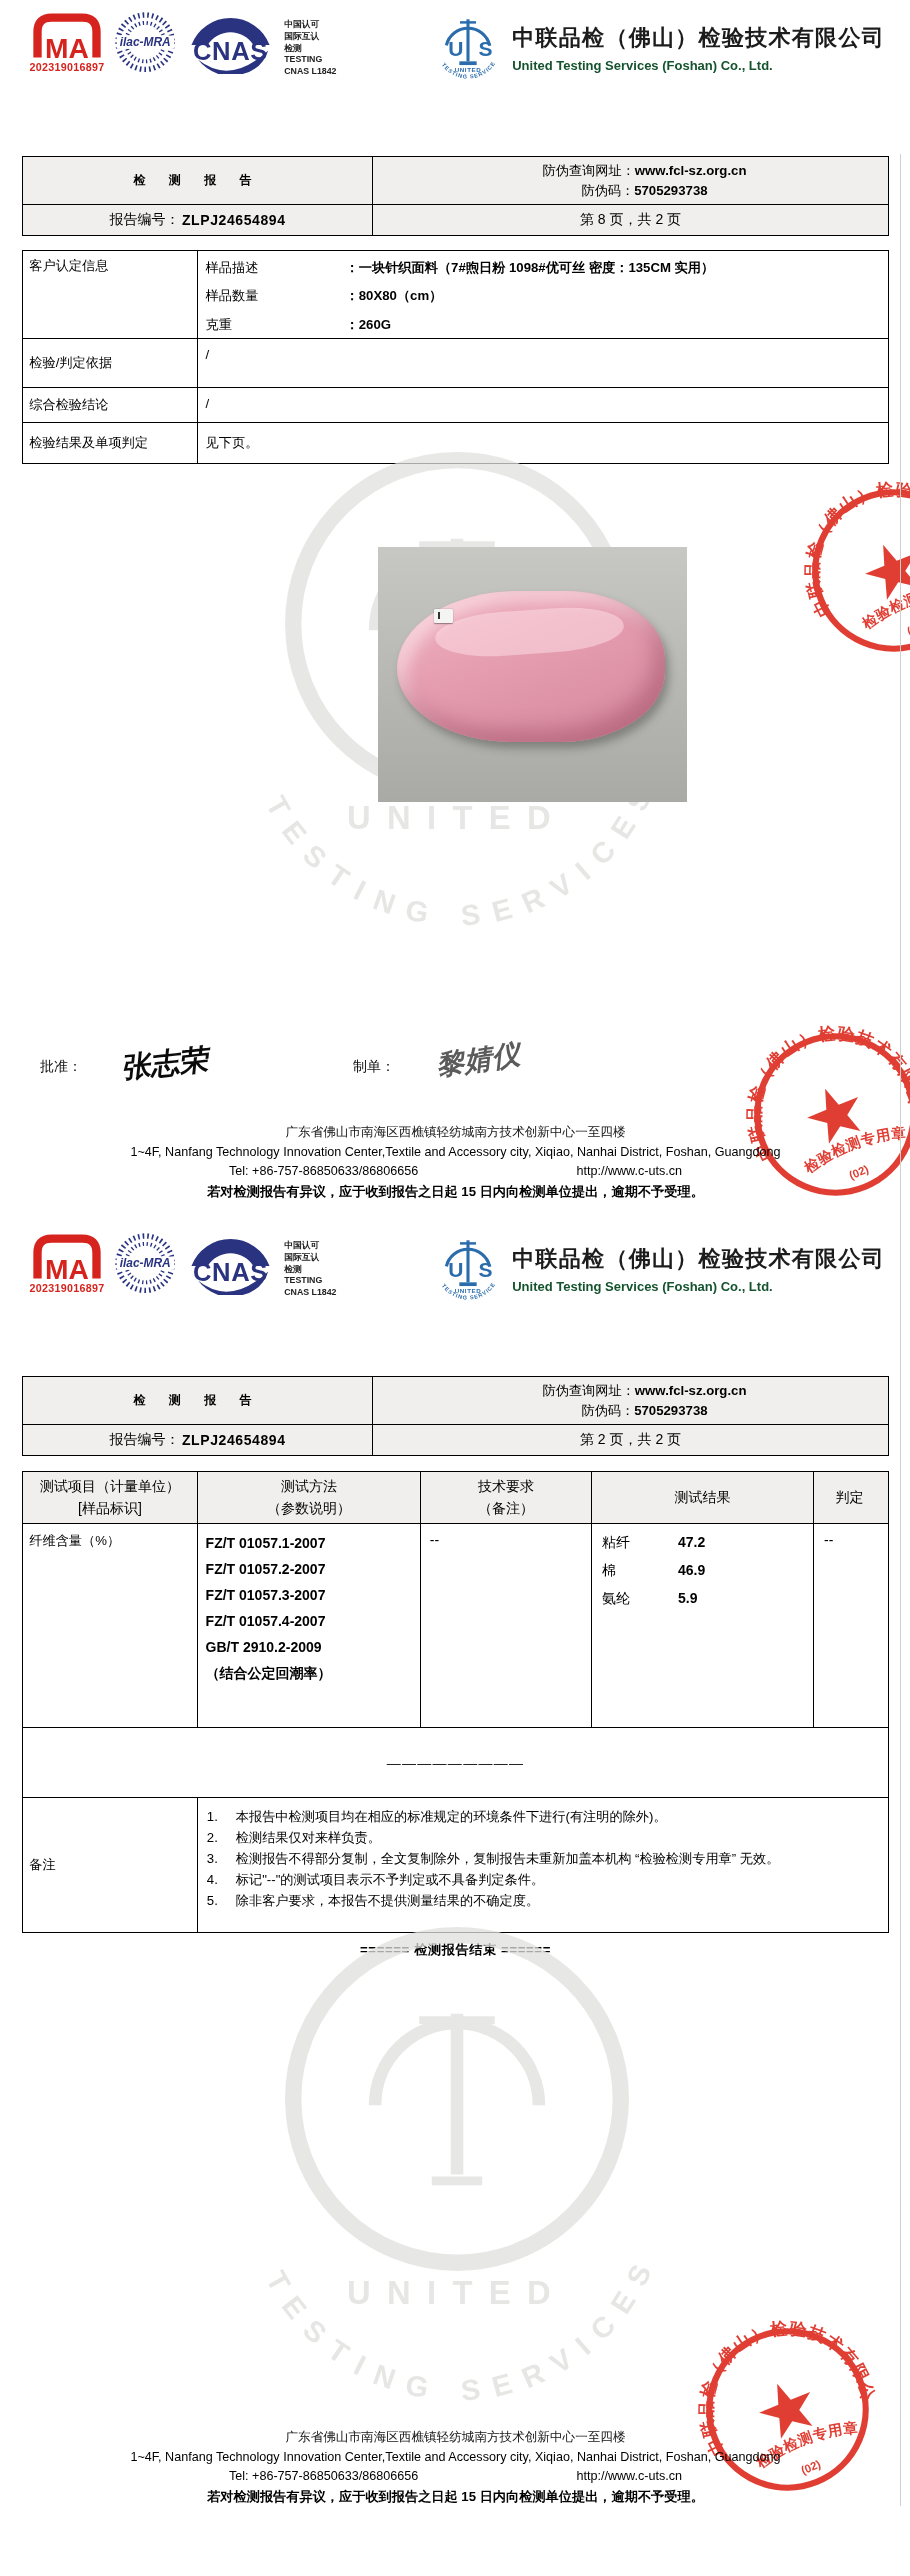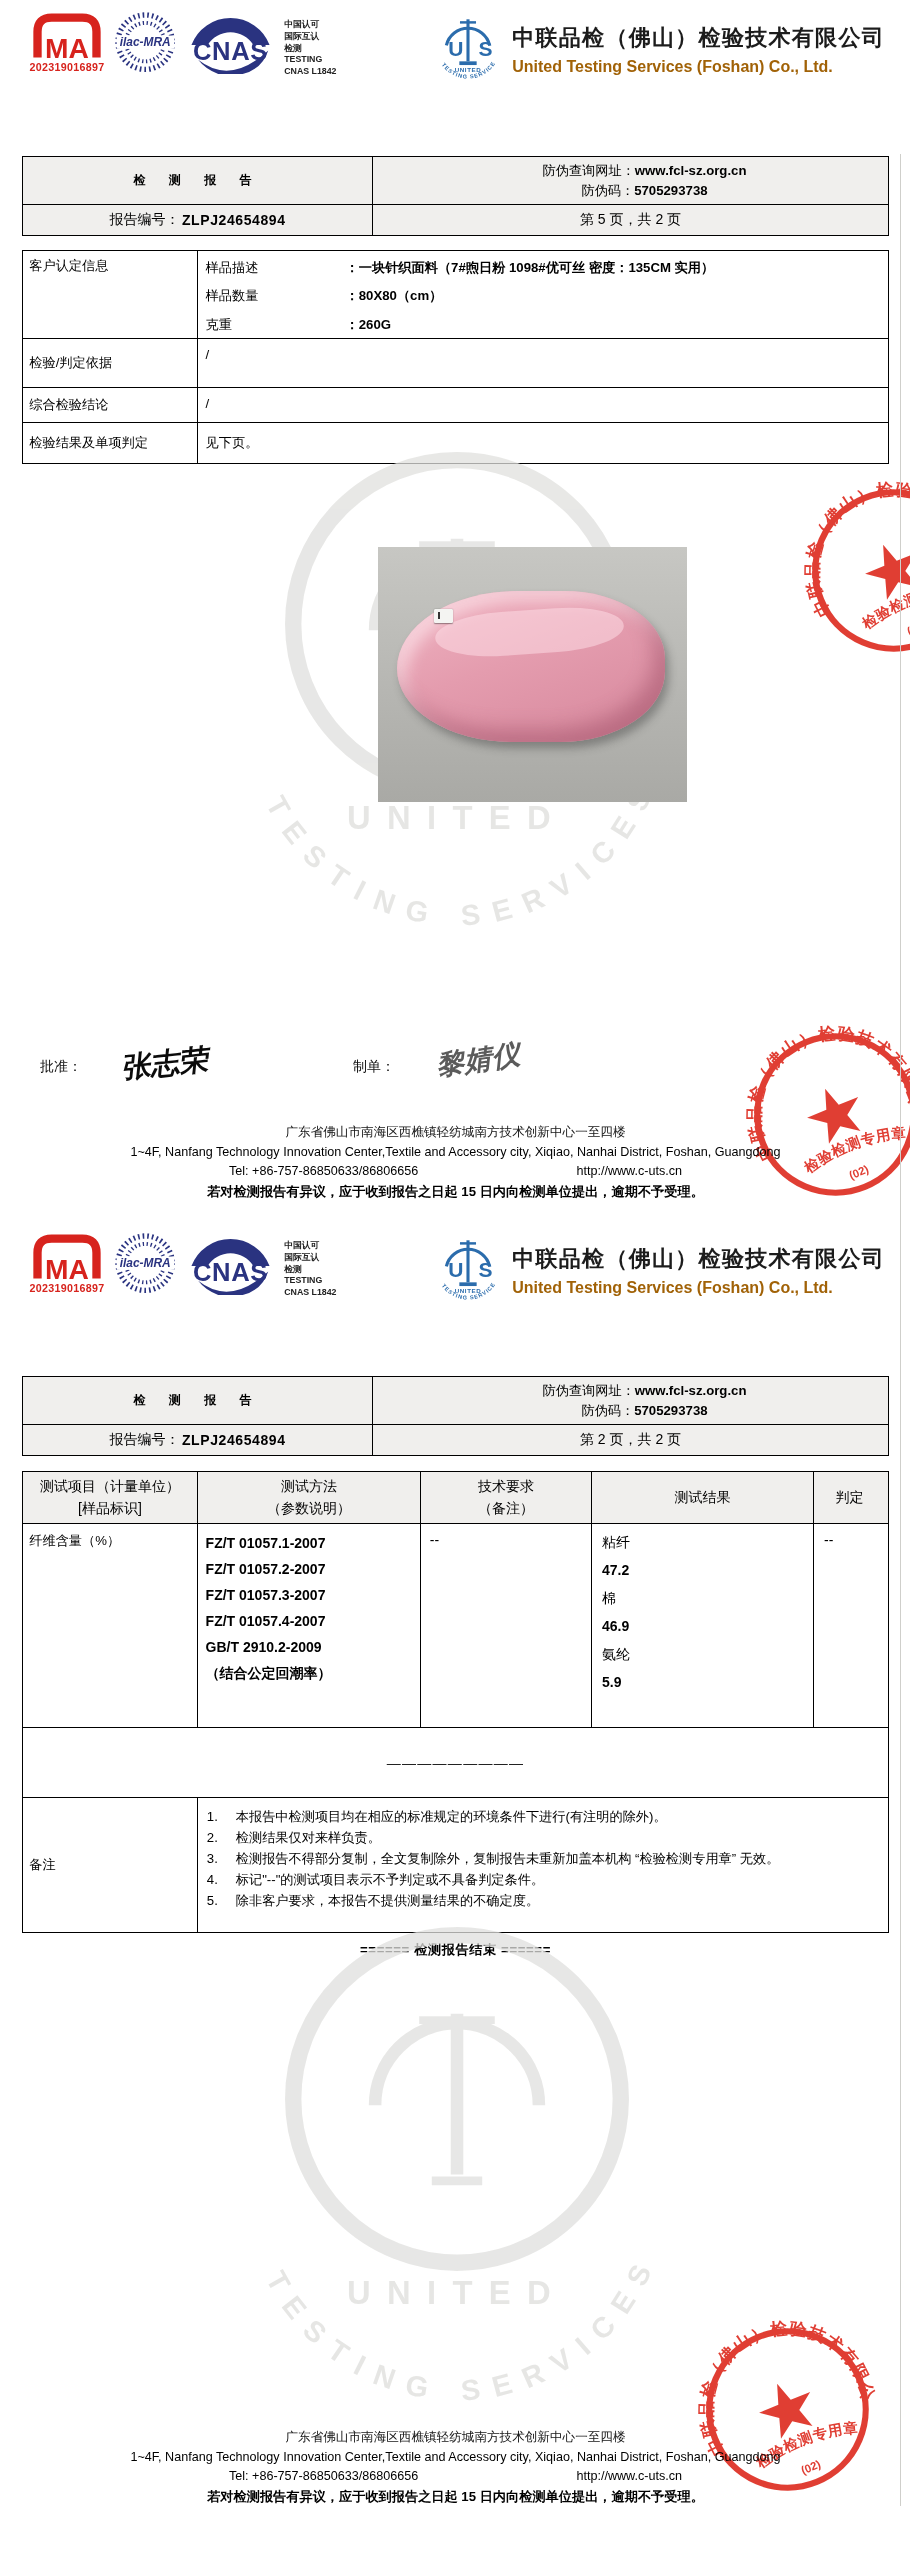--- a/index.html
+++ b/index.html
@@ -6,21 +6,21 @@
   .canvas{position:relative;width:911px;height:2576px;background:#ffffff;overflow:hidden;
           font-family:"Liberation Sans","DejaVu Sans",sans-serif;color:#000;}
   
   .hdr{position:absolute;left:28px;width:857px;display:flex;align-items:flex-start;}
   .logo-col{display:flex;flex-direction:column;align-items:center;}
   .cma-num{color:#d7231d;font-weight:bold;font-size:10.7px;margin-top:1.3px;letter-spacing:0.3px;}
   .acc-text{font-size:8.8px;line-height:1.35;color:#222;margin:8.8px 0 0 6.3px;font-weight:600;}
   .grow{flex:1;}
   .company{margin-left:10px;margin-top:12.6px;}
   .cname-cn{font-size:22px;font-weight:700;letter-spacing:1.3px;color:#1c1c1c;}
-  .cname-en{font-size:16px;font-weight:700;color:#a16207;margin-top:5px;}
+  .cname-en{font-size:13px;font-weight:700;color:#14532d;margin-top:5px;}
   
   .tbl{position:absolute;left:22px;width:867px;border:1.3px solid #000;box-sizing:border-box;}
   .gray{background:#f0efed;}
   .trow{display:flex;box-sizing:border-box;border-bottom:1.3px solid #000;}
   .trow:last-child{border-bottom:none;}
   .cell{box-sizing:border-box;border-right:1.3px solid #000;}
   .cell:last-child{border-right:none;}
   .cen{display:flex;align-items:center;justify-content:center;}
   .t-title{font-size:12px;font-weight:700;letter-spacing:10px;}
   .fs21{font-size:13.2px;margin-left:28px;}
@@ -50,21 +50,21 @@
   
   .footer{position:absolute;left:0;width:911px;text-align:center;line-height:19.5px;}
   .footer .cn1{font-size:12.6px;color:#141414;}
   .footer .en1{font-size:12.6px;color:#000;}
   .footer .telrow{display:flex;justify-content:center;gap:158px;font-size:12.6px;}
   .footer .notice{font-size:13.2px;font-weight:700;}
   
   .rt-head .cell{display:flex;flex-direction:column;align-items:center;justify-content:center;font-size:14px;line-height:21.4px;}
   .c1{width:175px;} .c2{width:223px;} .c3{width:171px;} .c4{width:222px;} .c5{width:71px;}
   .methods{padding:6.3px 0 0 7.6px;font-size:14px;font-weight:600;line-height:26px;}
-  .resline{display:flex;padding-left:10px;line-height:28px;font-size:14px;flex-direction:column;}
+  .resline{display:flex;padding-left:10px;line-height:28px;font-size:14px;}
   .resline .rn{width:76px;flex:none;}
   .resline .rv{font-weight:700;}
   .dash-row{height:70px;display:flex;align-items:center;justify-content:center;font-size:14px;color:#222;letter-spacing:1.3px;}
   .remarks{padding:7.6px 10px 6.3px 8.8px;font-size:13.2px;line-height:21px;}
   .rem-line{display:flex;}
   .rem-line .n{width:29px;flex:none;}
   .endtext{position:absolute;left:0;width:911px;text-align:center;font-size:13.2px;font-weight:600;letter-spacing:0.6px;margin-top:32px;}
   
   .stamp{position:absolute;width:189px;height:189px;pointer-events:none;}
   .wm{position:absolute;pointer-events:none;}
@@ -134,21 +134,21 @@
           <span>防伪码：</span><span class="b">5705293738</span>
         </div>
       </div>
     </div>
     <div class="trow" style="height:30px;">
       <div class="cell cen" style="width:350px;">
         <span class="fs22">报告编号：</span>
         <span class="fs22 b" style="margin-left:2.5px;letter-spacing:0.6px;">ZLPJ24654894</span>
       </div>
       <div class="cell cen" style="flex:1;">
-        <span class="fs22">第 5 页，共 2 页</span>
+        <span class="fs22">第 8 页，共 2 页</span>
       </div>
     </div>
   </div>
 
   <div class="tbl" style="top:250px;">
     <div class="trow" style="height:88px;">
       <div class="cell lab-col">客户认定信息</div>
       <div class="cell" style="flex:1;padding:7.6px 5px 0 7.6px;font-size:13.2px;">
         <div class="kv">
           <span class="k">样品描述</span>

